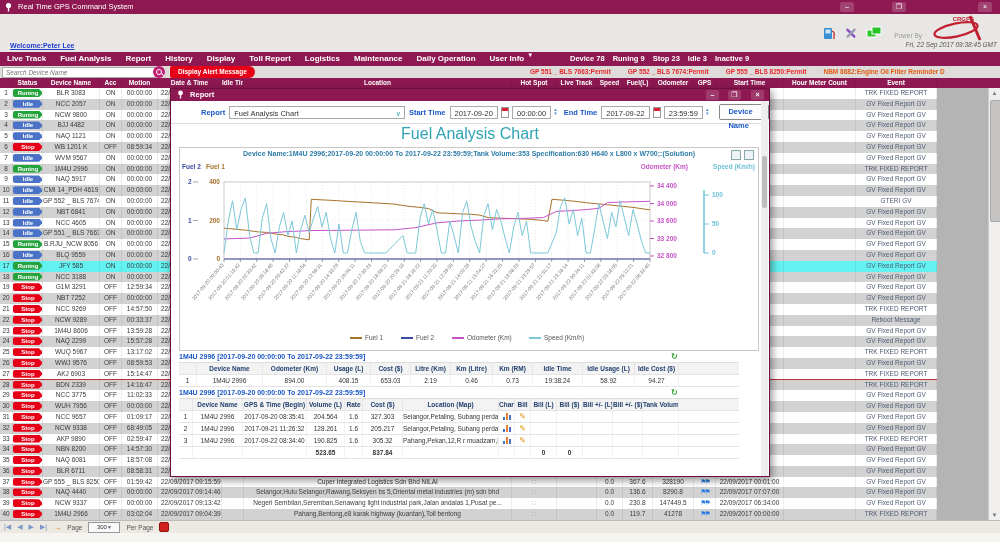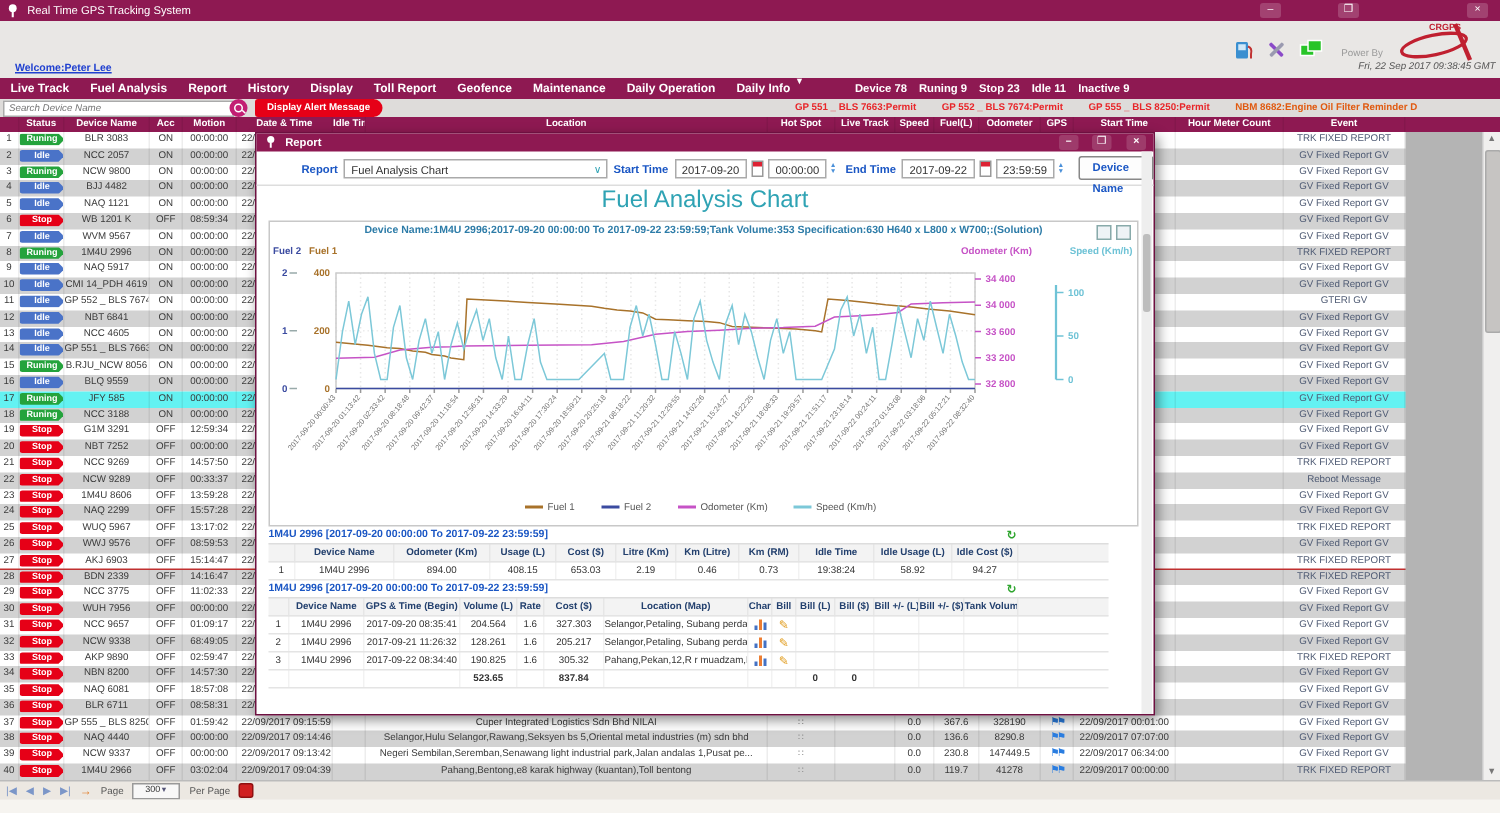--- a/index.html
+++ b/index.html
@@ -120,21 +120,21 @@
 </head>
 <body>
 
 <div id="titlebar" class="abs">
   <span class="pin">
     <svg width="7" height="10">
         <circle cx="3.5" cy="3.5" r="2.6" fill="#fff"></circle>
         <path d="M3.5 6 L3.5 9.5" stroke="#fff" stroke-width="1.4"></path>
       </svg>
   </span>
-  <span>Real Time GPS Tracking System</span>
+  <span>Real Time GPS Command System</span>
   <span class="winbtn" style="left:840px">–</span>
   <span class="winbtn" style="left:892px">❐</span>
   <span class="winbtn" style="left:978px">×</span>
 </div>
 
 <div id="header" class="abs">
   <a id="welcome" class="abs">Welcome:Peter Lee</a>
   <div id="hdricons" class="abs">
     <span>
       <svg width="14" height="14">
@@ -168,31 +168,31 @@
 </div>
 
 <div id="menubar" class="abs">
   <div id="menu-items" style="display:flex">
       <span class="mitem">Live Track</span>
       <span class="mitem">Fuel Analysis</span>
       <span class="mitem">Report</span>
       <span class="mitem">History</span>
       <span class="mitem">Display</span>
       <span class="mitem">Toll Report</span>
-      <span class="mitem">Geofence</span>
+      <span class="mitem">Logistics</span>
       <span class="mitem">Maintenance</span>
       <span class="mitem">Daily Operation</span>
-      <span class="mitem">Daily Info</span>
+      <span class="mitem">User Info</span>
       <span class="mcaret">▼</span>
     </div>
   <div id="menustats">
       <span>Device 78</span>
       <span>Runing 9</span>
       <span>Stop 23</span>
-      <span>Idle 11</span>
+      <span>Idle 3</span>
       <span>Inactive 9</span>
     </div>
 </div>
 
 <div id="alertrow" class="abs">
   <input id="searchbox" placeholder="Search Device Name" style="">
   <span id="searchbtn">
       <i></i>
       <b></b>
     </span>

